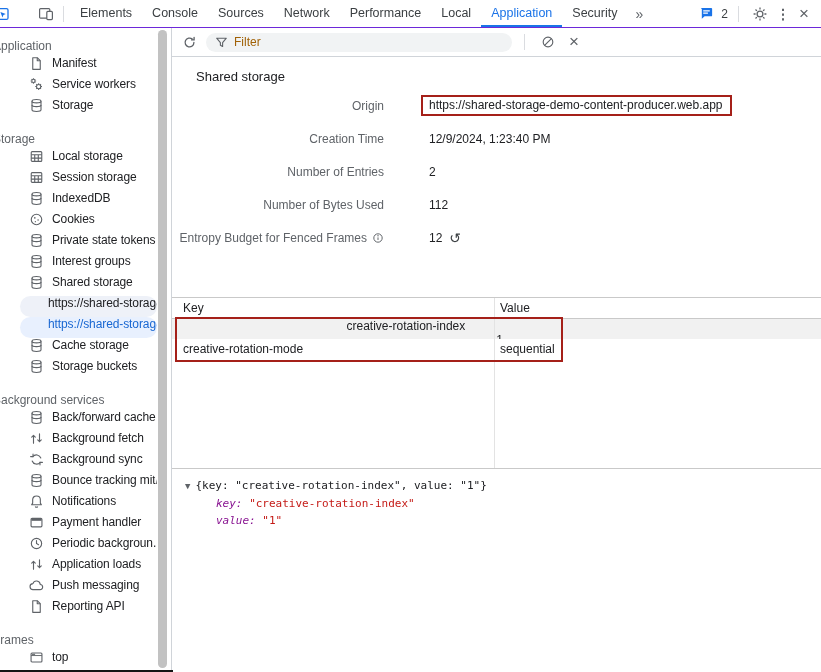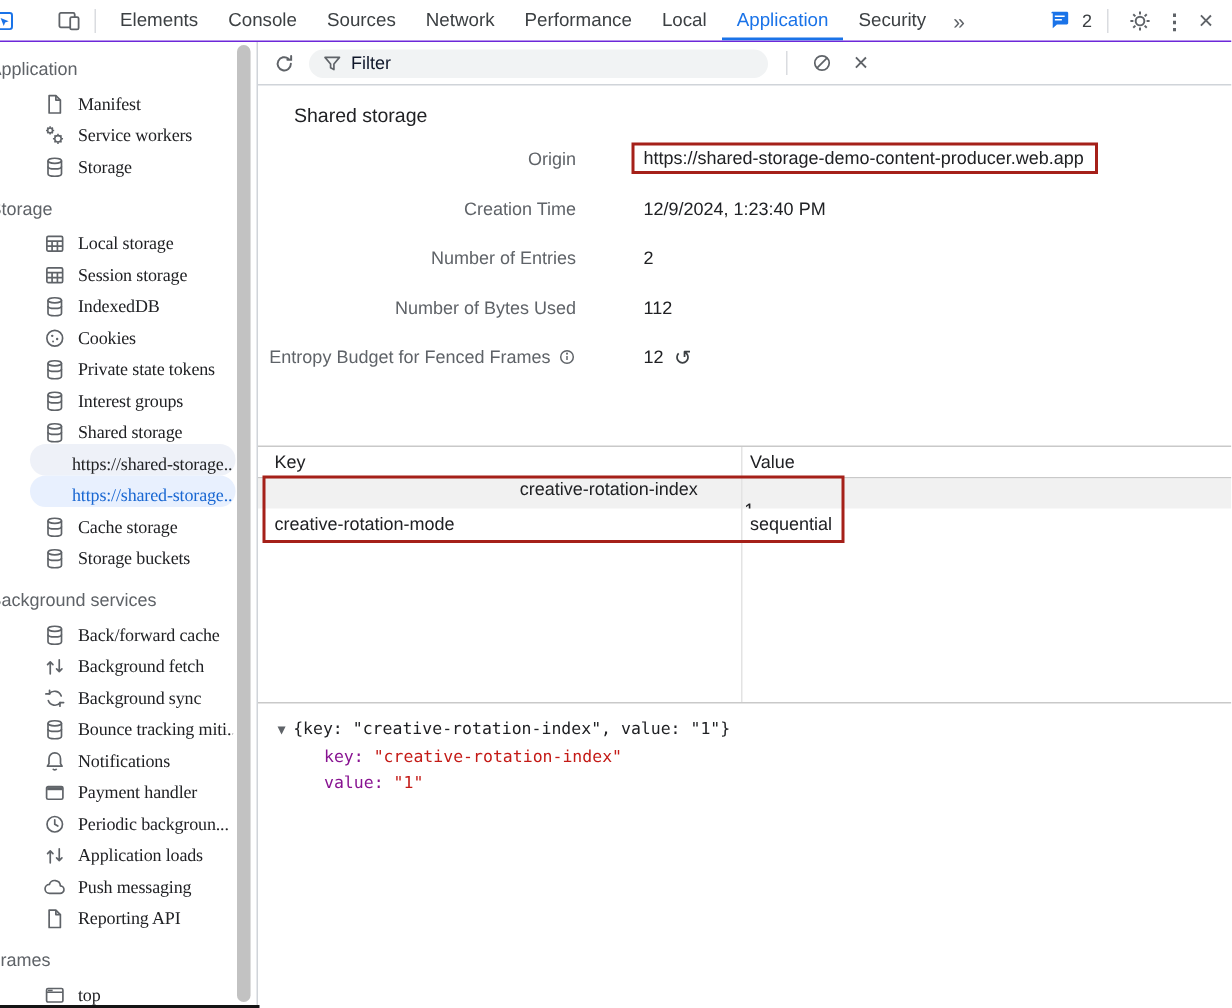--- a/index.html
+++ b/index.html
@@ -21,32 +21,32 @@
   .more-tabs{padding:0 8px;color:#5f6368;font-size:14px;}
   .tb-right{margin-left:auto;display:flex;align-items:center;gap:4px;padding-right:8px;}
   .issues{display:flex;align-items:center;gap:4px;color:#3c4043;}
   .kebab{color:#5f6368;font-size:14px;font-weight:bold;width:16px;text-align:center;}
   .close-x{color:#5f6368;font-size:17px;line-height:16px;width:18px;text-align:center;}
   
   .content{display:flex;height:644px;}
   .sidebar{width:172px;flex:none;border-right:1px solid #d0d4d9;position:relative;overflow:hidden;padding-top:2px;box-sizing:border-box;background:#fff;}
   .sb-header{margin:12px 0 2px -7px;color:#5f6368;height:16px;line-height:16px;white-space:nowrap;}
   .sb-header.first{margin-top:8px;}
-  .sb-item{display:flex;align-items:flex-end;height:21px;margin:0 14px 0 20px;padding-left:9px;border-radius:11px;white-space:nowrap;overflow:hidden;letter-spacing:-0.1px;font-family:Liberation Serif, serif;}
+  .sb-item{display:flex;align-items:flex-start;height:21px;margin:0 14px 0 20px;padding-left:9px;border-radius:11px;white-space:nowrap;overflow:hidden;letter-spacing:-0.1px;}
   .sb-icon{width:15px;height:15px;margin-right:8px;flex:none;display:flex;align-items:center;}
   .sb-item.child{padding-left:28px;}
   .sb-item.highlighted{background:#eef1f8;}
   .sb-item.selected{background:#e8f0fe;color:#1967d2;}
   .sb-track{position:absolute;top:2px;bottom:4px;right:4px;width:9px;background:#f1f1f1;border-radius:5px;}
   .sb-thumb{width:9px;height:100%;background:#c2c2c2;border-radius:5px;}
   
   .main{flex:1;display:flex;flex-direction:column;position:relative;min-width:0;}
   .main-toolbar{height:28px;flex:none;display:flex;align-items:center;border-bottom:1px solid #d0d4d9;padding:0 6px;gap:6px;}
   .icon-btn{width:22px;height:22px;display:flex;align-items:center;justify-content:center;border-radius:4px;}
-  .filter-pill{height:19px;width:288px;background:#f1f3f4;border-radius:10px;display:flex;align-items:center;padding:0 9px;gap:6px;color:#0f172a;}
+  .filter-pill{height:19px;width:288px;background:#f1f3f4;border-radius:10px;display:flex;align-items:center;padding:0 9px;gap:6px;color:#a16207;}
   .main-body{flex:1;position:relative;overflow:hidden;}
   .panel-title{margin:12px 0 0 24px;font-size:13px;font-weight:500;height:18px;}
   .meta{margin-top:2px;}
   .meta-row{display:flex;align-items:center;height:33px;gap:16px;}
   .meta-label{width:212px;flex:none;color:#5f6368;display:flex;justify-content:flex-end;align-items:center;gap:5px;text-align:right;}
   .meta-value{margin-left:29px;display:flex;align-items:center;gap:7px;color:#202124;}
   .red-box{border:2px solid #a52019;padding:1px 7px 2px 6px;margin-left:-8px;display:inline-block;}
   .reset-btn{color:#3c4043;font-size:14px;line-height:14px;}
   
   .datagrid{margin-top:43px;position:relative;border-top:1px solid #c9c9c9;border-bottom:1px solid #c9c9c9;height:170px;}
@@ -56,21 +56,21 @@
   .dg-row{height:20px;display:flex;align-items:center;}
   .dg-row.stripe{background:#f1f1f1;flex-direction:column;}
   .dg-divider{position:absolute;left:322px;top:0;bottom:0;width:1px;background:#e3e3e3;}
   .dg-annotation{position:absolute;left:3px;top:19px;width:388px;height:45px;border:2px solid #a52019;pointer-events:none;box-sizing:border-box;}
   
   .preview{padding:8px 0 0 13px;font-family:"DejaVu Sans Mono",monospace;font-size:11px;line-height:17px;}
   .pv-line{white-space:pre;}
   .pv-tri{color:#5f6368;font-size:9px;margin-right:5px;}
   .pv-summary{color:#202124;}
   .pv-prop{padding-left:31px;}
-  .pv-name{color:#881391;}
+  .pv-name{color:#881391;font-style:italic;}
   .pv-val{color:#c41a16;}
   
   .bottom-line{position:absolute;left:0;bottom:0;width:173px;height:2px;background:#141414;z-index:6;}
 </style>
 </head>
 <body>
 
 <div class="tabbar">
   <span class="tb-icon inspect-wrap">
       <svg width="16" height="16" viewBox="0 0 16 16" stroke="#1a73e8" fill="none" stroke-width="1.3">

